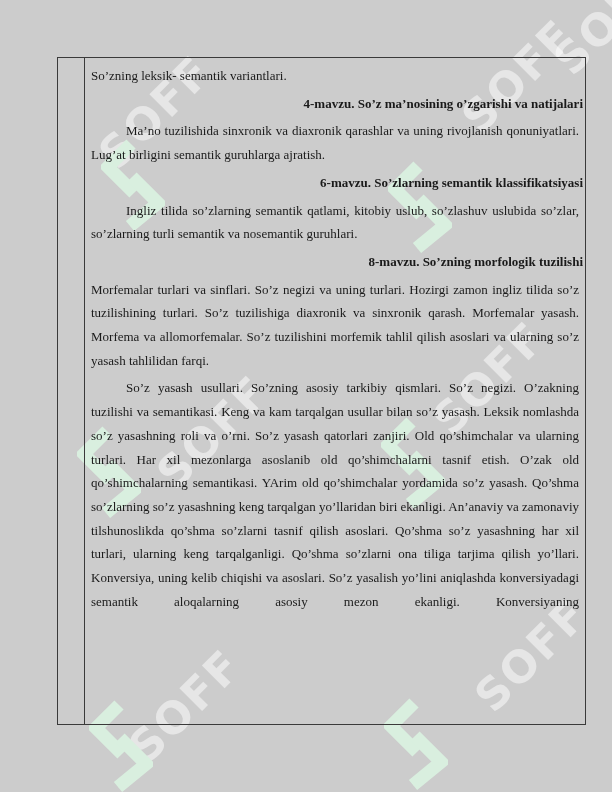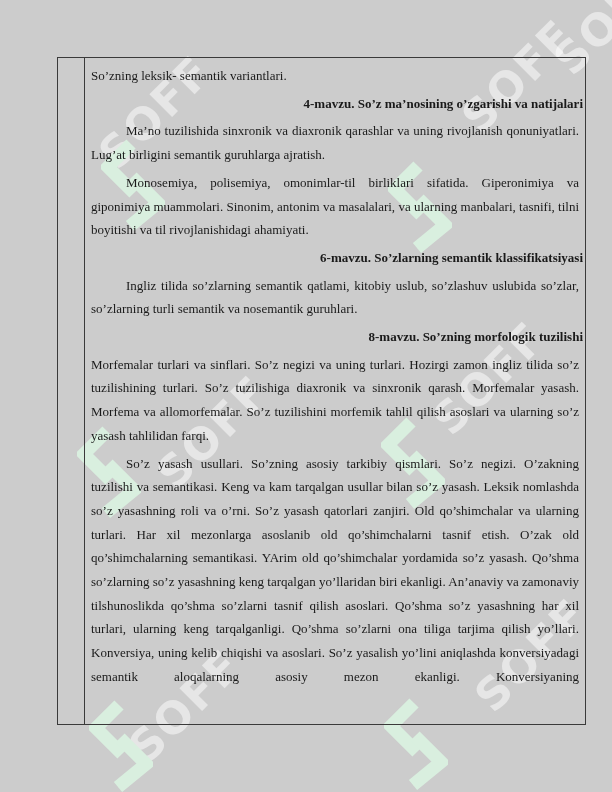--- a/index.html
+++ b/index.html
@@ -108,20 +108,19 @@
     </svg>
   </div>
 </div>
 
 <div class="doc-table">
   <div class="cell-margin"></div>
   <div class="cell-main">
       <div class="para">So’zning leksik- semantik variantlari.</div>
       <div class="heading">4-mavzu. So’z ma’nosining o’zgarishi va natijalari</div>
       <div class="para indent">Ma’no tuzilishida sinxronik va diaxronik qarashlar va uning rivojlanish qonuniyatlari. Lug’at birligini semantik guruhlarga ajratish.</div>
-      <div class="para indent">Monosemiya, polisemiya, omonimlar-til birliklari sifatida. Giperonimiya va giponimiya muammolari. Sinonim, antonim va masalalari, va ularning manbalari, tasnifi, tilni boyitishi va til rivojlanishidagi ahamiyati.</div>
       <div class="heading">6-mavzu. So’zlarning semantik klassifikatsiyasi</div>
       <div class="para indent">Ingliz tilida so’zlarning semantik qatlami, kitobiy uslub, so’zlashuv uslubida so’zlar, so’zlarning turli semantik va nosemantik guruhlari.</div>
       <div class="heading">8-mavzu. So’zning morfologik tuzilishi</div>
       <div class="para">Morfemalar turlari va sinflari. So’z negizi va uning turlari. Hozirgi zamon ingliz tilida so’z tuzilishining turlari. So’z tuzilishiga diaxronik va sinxronik qarash. Morfemalar yasash. Morfema va allomorfemalar. So’z tuzilishini morfemik tahlil qilish asoslari va ularning so’z yasash tahlilidan farqi.</div>
       <div class="para indent cont">So’z yasash usullari. So’zning asosiy tarkibiy qismlari. So’z negizi. O’zakning tuzilishi va semantikasi. Keng va kam tarqalgan usullar bilan so’z yasash. Leksik nomlashda so’z yasashning roli va o’rni. So’z yasash qatorlari zanjiri. Old qo’shimchalar va ularning turlari. Har xil mezonlarga asoslanib old qo’shimchalarni tasnif etish. O’zak old qo’shimchalarning semantikasi. YArim old qo’shimchalar yordamida so’z yasash. Qo’shma so’zlarning so’z yasashning keng tarqalgan yo’llaridan biri ekanligi. An’anaviy va zamonaviy tilshunoslikda qo’shma so’zlarni tasnif qilish asoslari. Qo’shma so’z yasashning har xil turlari, ularning keng tarqalganligi. Qo’shma so’zlarni ona tiliga tarjima qilish yo’llari. Konversiya, uning kelib chiqishi va asoslari. So’z yasalish yo’lini aniqlashda konversiyadagi semantik aloqalarning asosiy mezon ekanligi. Konversiyaning</div>
     </div>
 </div>
 
 </body></html>

